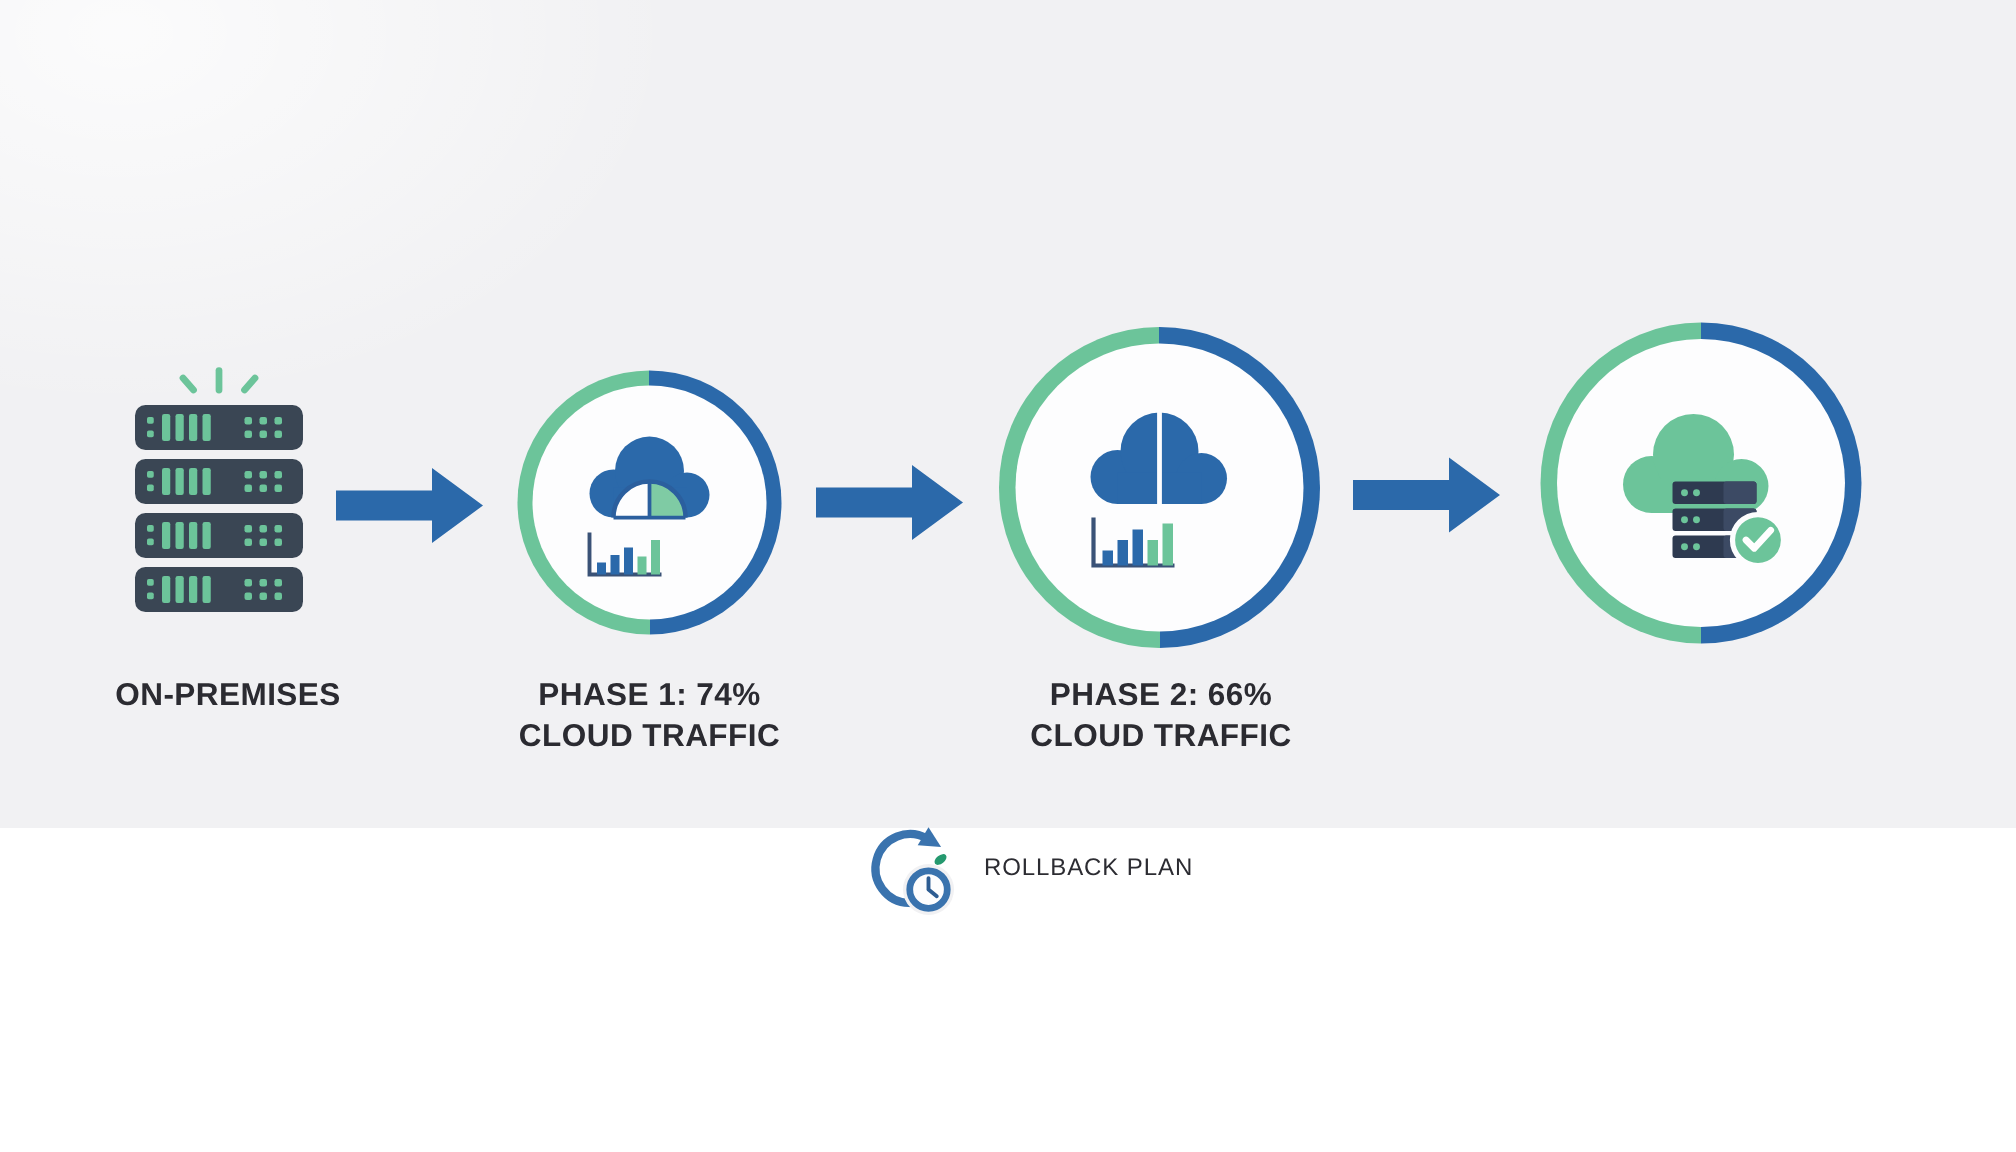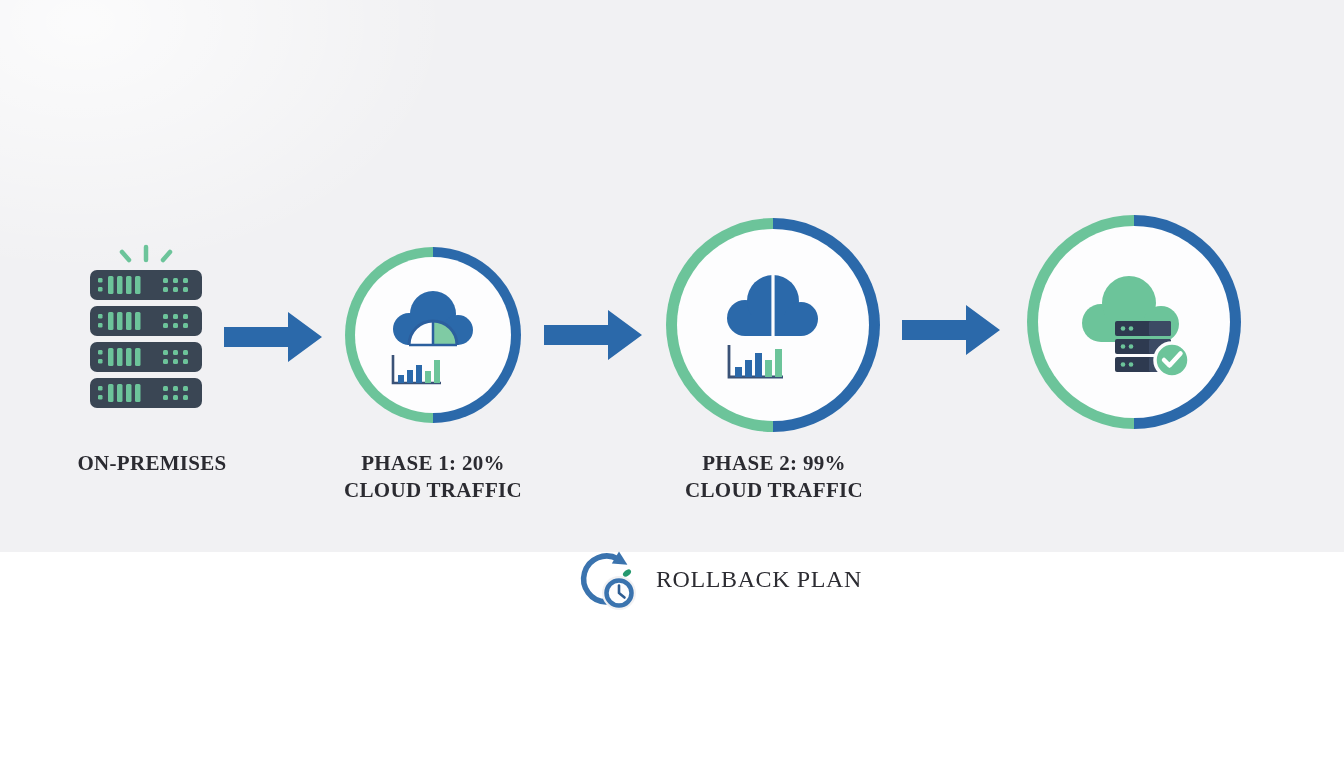--- a/index.html
+++ b/index.html
@@ -5,21 +5,20 @@
   html,body{margin:0;padding:0;}
   body{
     width:1344px;height:768px;overflow:hidden;
     font-family:"Liberation Sans","DejaVu Sans",sans-serif;
   }
   .canvas{
     position:relative;width:1344px;height:552px;
     background:
       radial-gradient(620px 420px at 6% 4%, rgba(255,255,255,.75), rgba(255,255,255,0) 60%),
       #f1f1f3;
-    font-family: Liberation Serif, serif;
   }
   .abs{position:absolute;}
   
   .ring{
     border-radius:50%;
     display:flex;align-items:center;justify-content:center;
     background:conic-gradient(from 0deg, #2b69aa 0deg 180deg, #6cc49a 180deg 360deg);
   }
   .ring-inner{
     background:#fdfdfe;border-radius:50%;
@@ -34,21 +33,21 @@
     width:260px;text-align:center;
     font-size:21px;font-weight:700;line-height:27px;
     letter-spacing:.3px;color:#2b2b31;
   }
   .node-label span{display:block;}
   
   .rollback{
     display:flex;align-items:center;gap:18px;
   }
   .rollback-label{
-    font-size:24px;font-weight:500;letter-spacing:.6px;color:#2c2c32;
+    font-size:16px;font-weight:500;letter-spacing:.6px;color:#2c2c32;
   }
 </style>
 </head>
 <body>
 
 <div class="canvas">
 
   <div class="abs" style="left:84px;top:244px;">
     <svg width="124" height="168" viewBox="0 0 124 168">
 
@@ -233,25 +232,25 @@
           <path d="M 91 97 L 96.5 102.5 L 107.5 90.5" fill="none" stroke="#ffffff" stroke-width="4.5" stroke-linecap="round" stroke-linejoin="round"></path>
         </g>
       </svg>
     </div>
   </div>
 
   <div class="abs node-label" style="left:22px;top:450px;">
     <span>ON-PREMISES</span>
   </div>
   <div class="abs node-label" style="left:303px;top:450px;">
-    <span>PHASE 1: 20%</span>
+    <span>PHASE 1: 74%</span>
     <span>CLOUD TRAFFIC</span>
   </div>
   <div class="abs node-label" style="left:644px;top:450px;">
-    <span>PHASE 2: 99%</span>
+    <span>PHASE 2: 66%</span>
     <span>CLOUD TRAFFIC</span>
   </div>
 
   <div class="abs rollback" style="left:576px;top:546px;">
     <svg width="62" height="66" viewBox="0 0 62 66">
 
       <path d="M 30 56 A 23 23 0 1 1 42 13" fill="none" stroke="#3a73ae" stroke-width="5.5" stroke-linecap="round"></path>
       <polygon points="51.4,18.7 35.8,17.5 43,5.5" fill="#3a73ae"></polygon>
 
       <ellipse cx="51" cy="27" rx="4.6" ry="2.8" fill="#25996f" transform="rotate(-38 51 27)"></ellipse>

